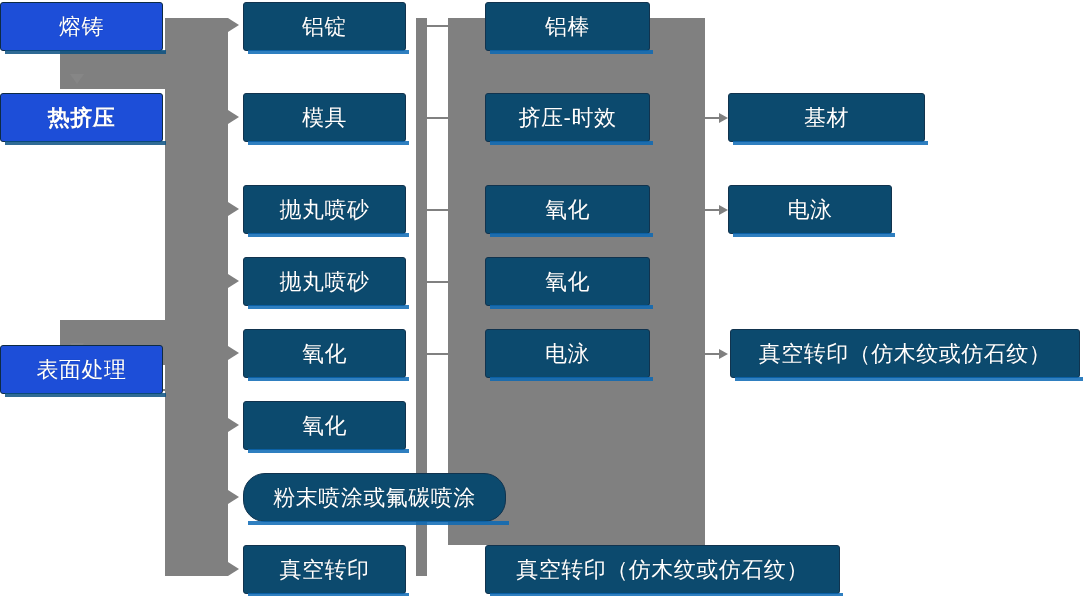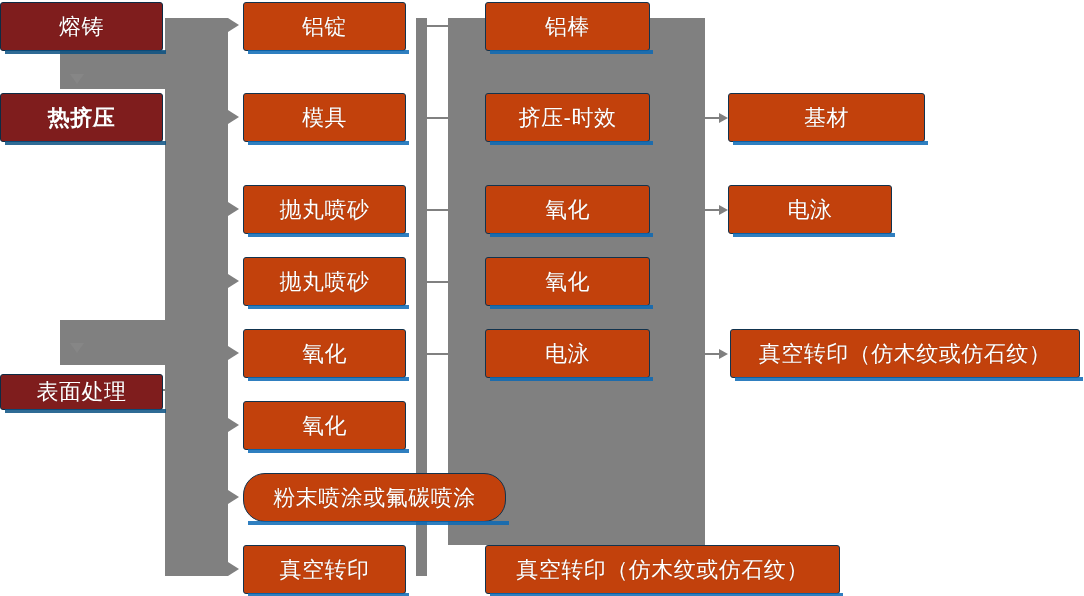--- a/index.html
+++ b/index.html
@@ -31,25 +31,25 @@
     font-size: 22px;
     line-height: 1;
     letter-spacing: 0.5px;
     border: 1px solid #16344f;
     border-radius: 3px;
     text-shadow: 0 0 1px rgba(0,0,0,.35);
     white-space: nowrap;
     z-index: 5;
   }
   .node.dark {
-    background: #7f1d1d;
+    background: #1d4ed8;
     border-color: #0d2b44;
   }
   .node.bright {
-    background: #c2410c;
+    background: #0c4a6e;
     border-color: #11334e;
   }
   
   .node::after {
     content: "";
     position: absolute;
     left: 4px;
     right: -4px;
     bottom: -4px;
     height: 4px;
@@ -143,21 +143,21 @@
 
   <div class="tick" style="left:163px; top:389px; width:24px;"></div>
 
   <div id="nodes">
       <div class="node dark" style="left: 0px; top: 2px; width: 163px; height: 49px;">
         <span>熔铸</span>
       </div>
       <div class="node dark" style="left: 0px; top: 93px; width: 163px; height: 49px; font-weight: bold;">
         <span>热挤压</span>
       </div>
-      <div class="node dark" style="left: 0px; top: 374px; width: 163px; height: 36px;">
+      <div class="node dark" style="left: 0px; top: 345px; width: 163px; height: 49px;">
         <span>表面处理</span>
       </div>
       <div class="node bright" style="left: 243px; top: 2px; width: 163px; height: 49px;">
         <span>铝锭</span>
       </div>
       <div class="node bright" style="left: 243px; top: 93px; width: 163px; height: 49px;">
         <span>模具</span>
       </div>
       <div class="node bright" style="left: 243px; top: 185px; width: 163px; height: 49px;">
         <span>抛丸喷砂</span>

